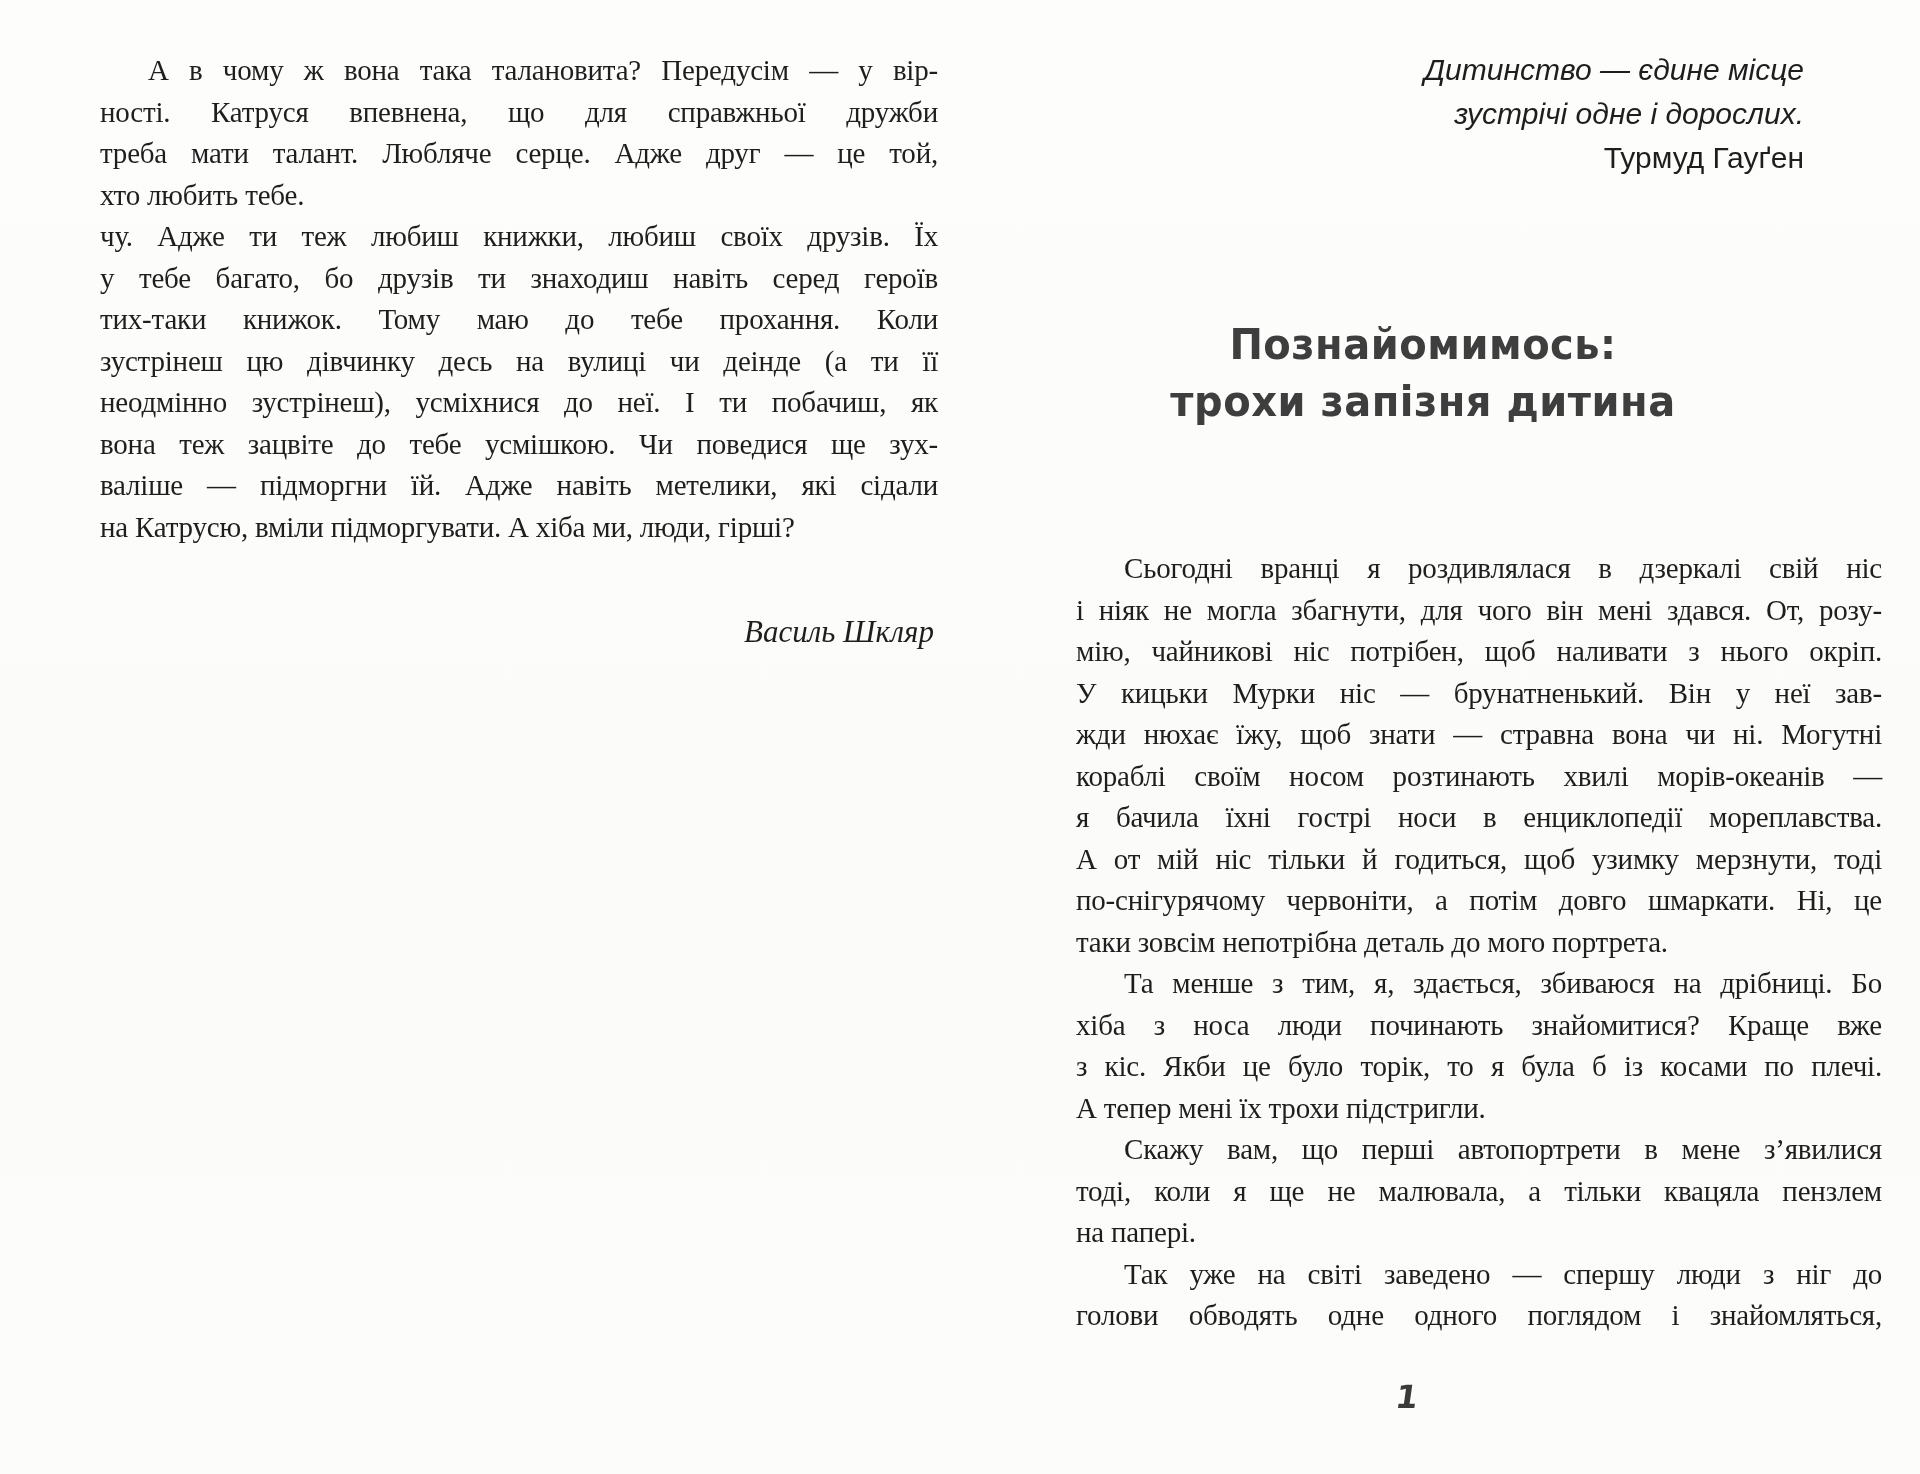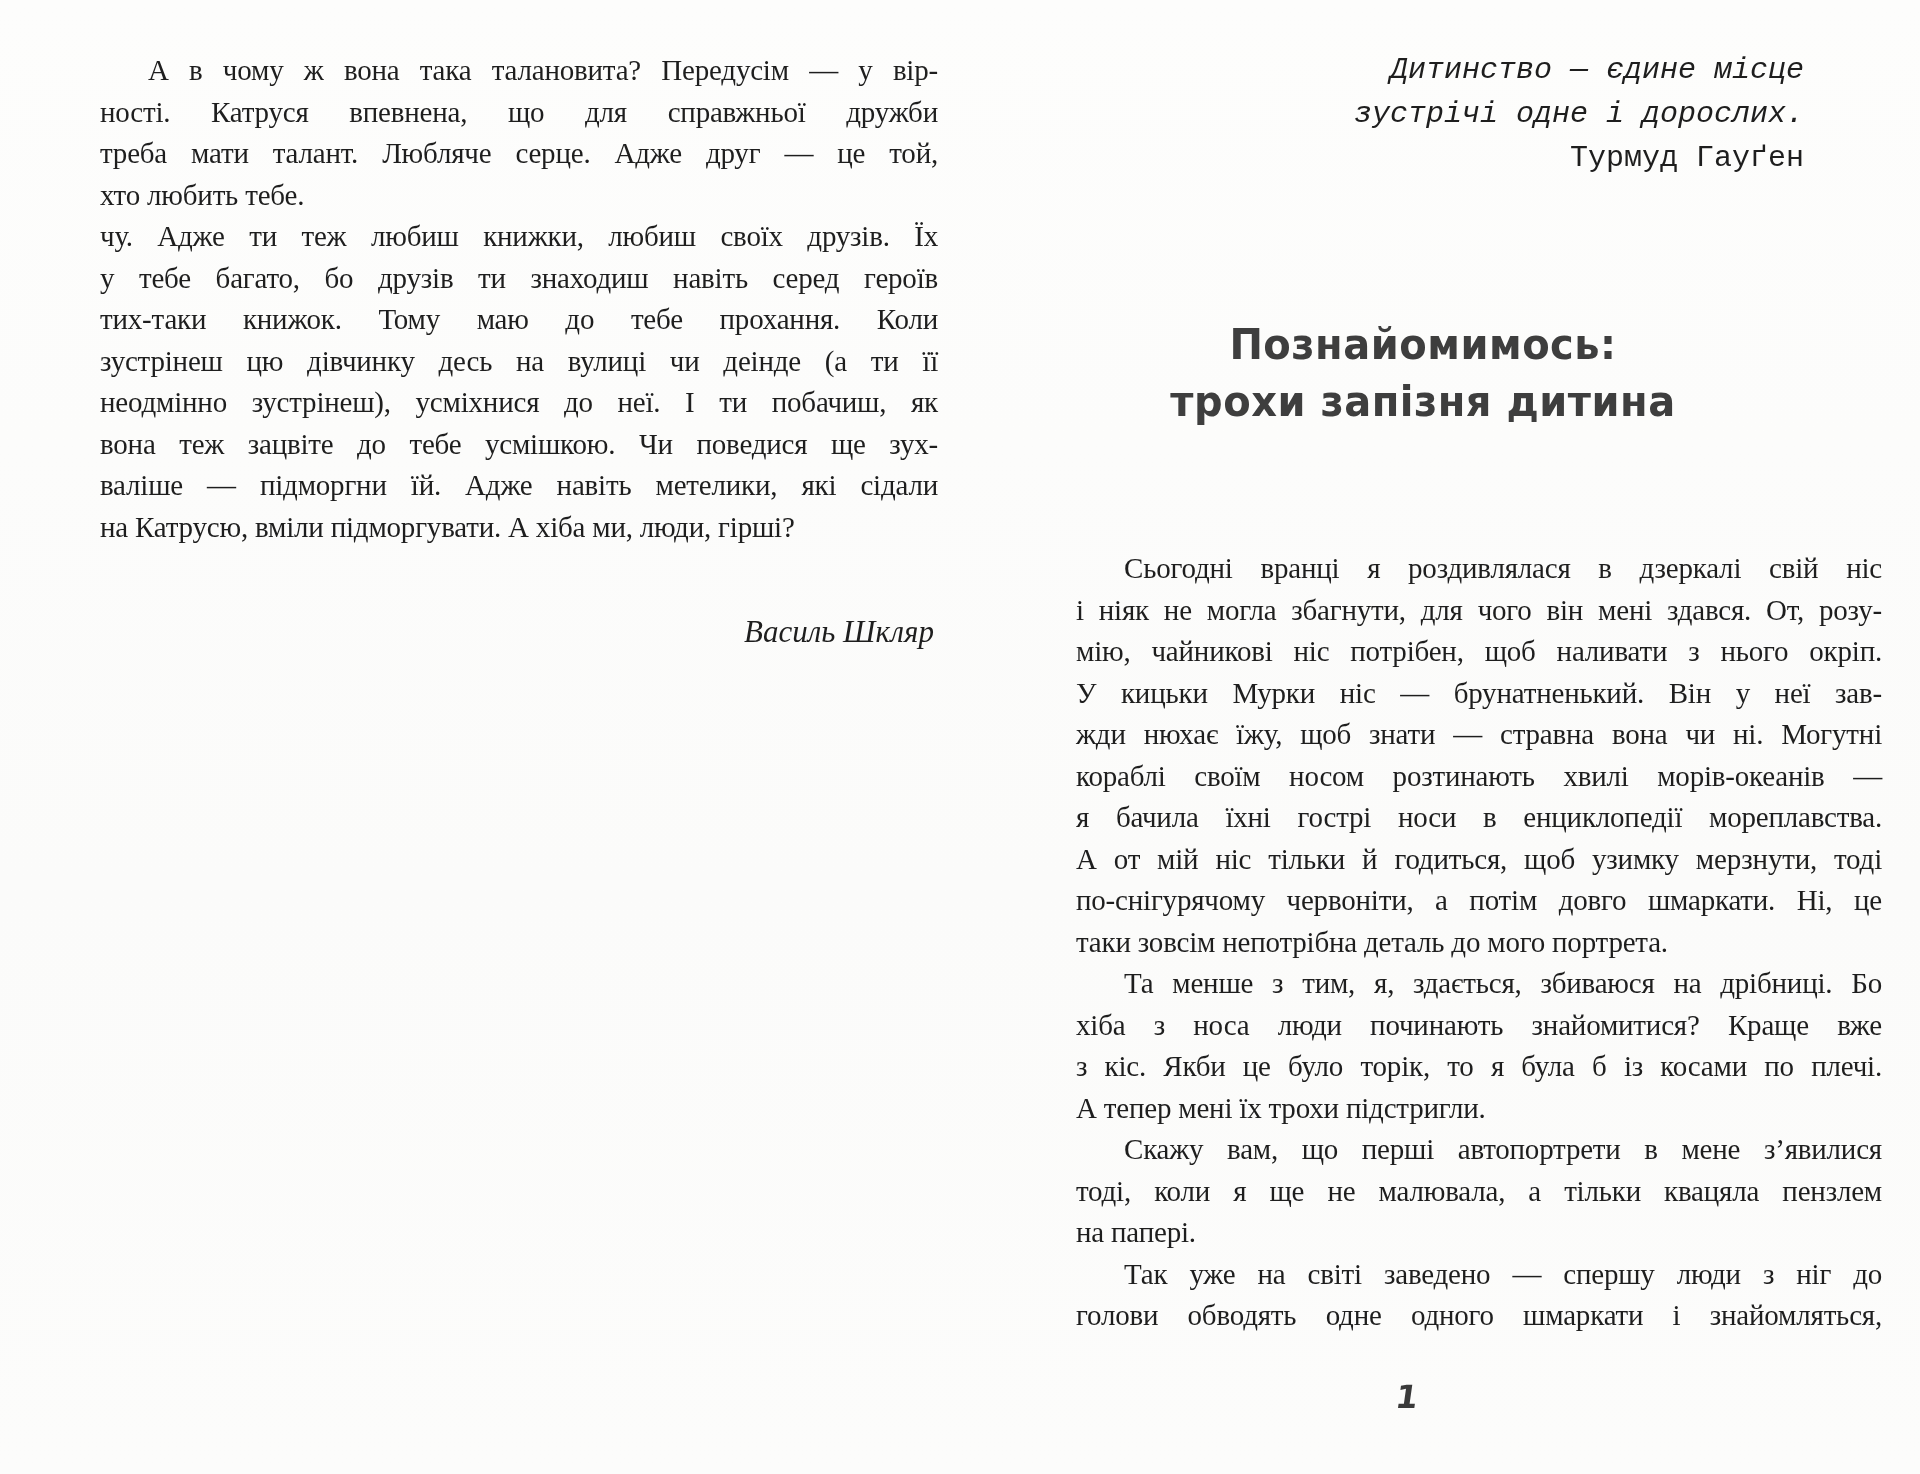--- a/index.html
+++ b/index.html
@@ -30,21 +30,21 @@
   .line.ind  { text-indent:48px; }
 
   .author {
     position:absolute; top:614px; right:4px;
     font-family:"Liberation Serif","DejaVu Serif",serif;
     font-style:italic; font-size:31px; color:#1e1e1e;
   }
 
   .epigraph {
     position:absolute; top:48px; right:78px; text-align:right;
-    font-family:Liberation Mono, monospace;
+    font-family:Liberation Sans, sans-serif;
     font-style:italic; font-size:30px; line-height:44px; color:#1e1e1e;
   }
   .epigraph .ep-attr { font-style:normal; }
 
   .heading {
     position:absolute; top:300px; left:0; width:750px; margin:16px;
     text-align:center;
     font-family:"DejaVu Sans","Liberation Sans",sans-serif;
     font-weight:bold; font-size:40px; line-height:57px;
     color:#3e3e3e; letter-spacing:0.5px;
@@ -117,21 +117,21 @@
         <div class="line j">з кіс. Якби це було торік, то я була б із косами по плечі.</div>
         <div class="line last">А тепер мені їх трохи підстригли.</div>
       </div>
       <div class="para">
         <div class="line j ind">Скажу вам, що перші автопортрети в мене з’явилися</div>
         <div class="line j">тоді, коли я ще не малювала, а тільки квацяла пензлем</div>
         <div class="line last">на папері.</div>
       </div>
       <div class="para">
         <div class="line j ind">Так уже на світі заведено — спершу люди з ніг до</div>
-        <div class="line j">голови обводять одне одного шмаркати і знайомляться,</div>
+        <div class="line j">голови обводять одне одного поглядом і знайомляться,</div>
       </div>
     </div>
 
     <div class="folio">1</div>
 
   </section>
 
 </div>
 
 </body></html>

